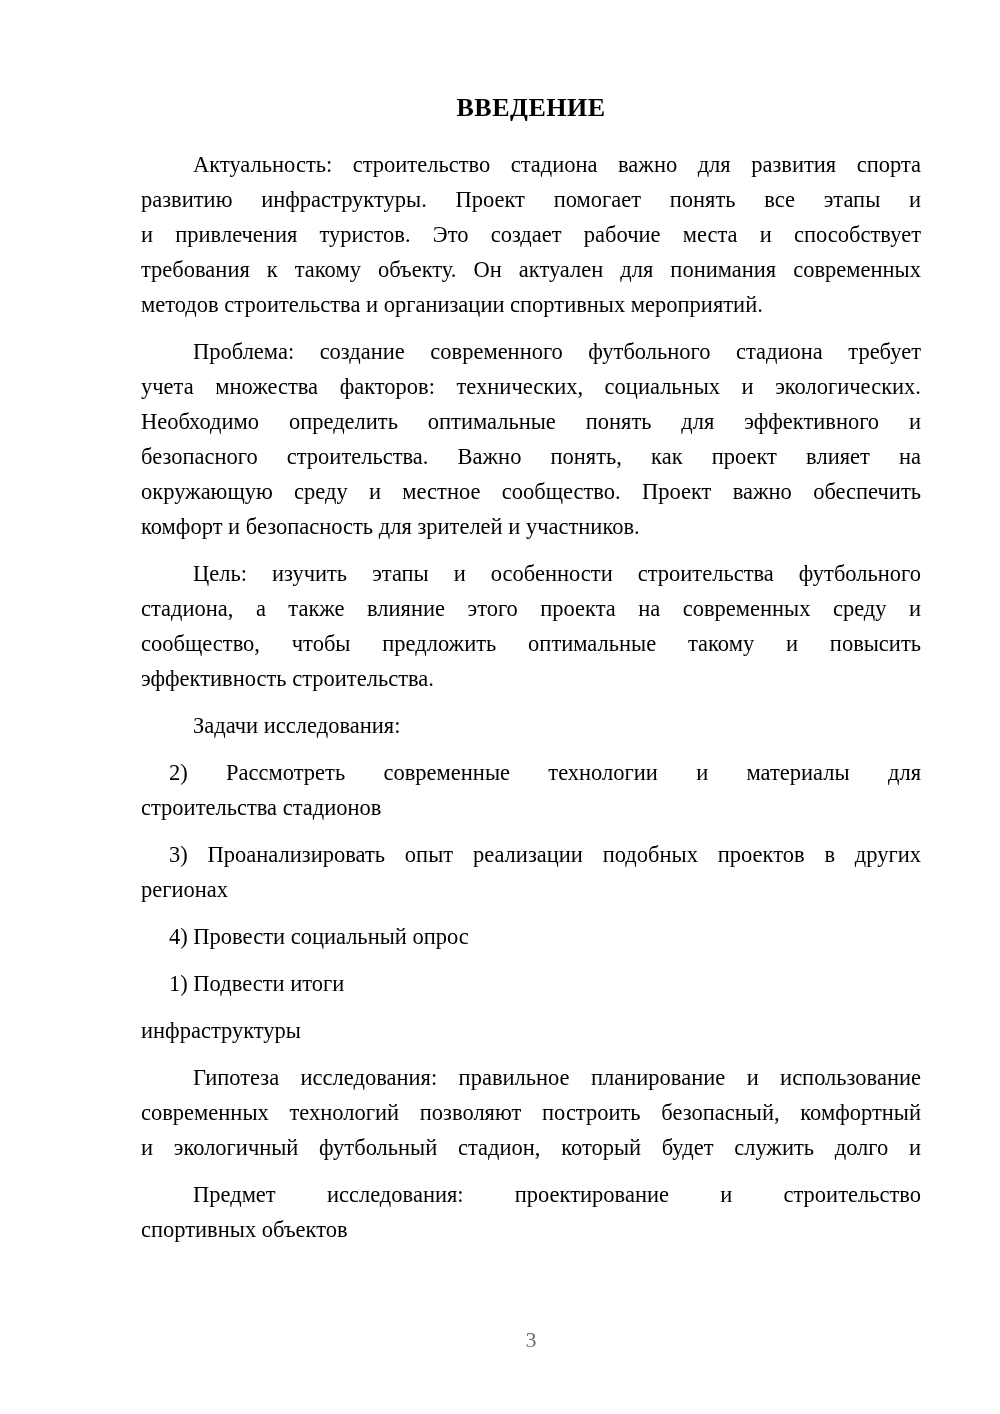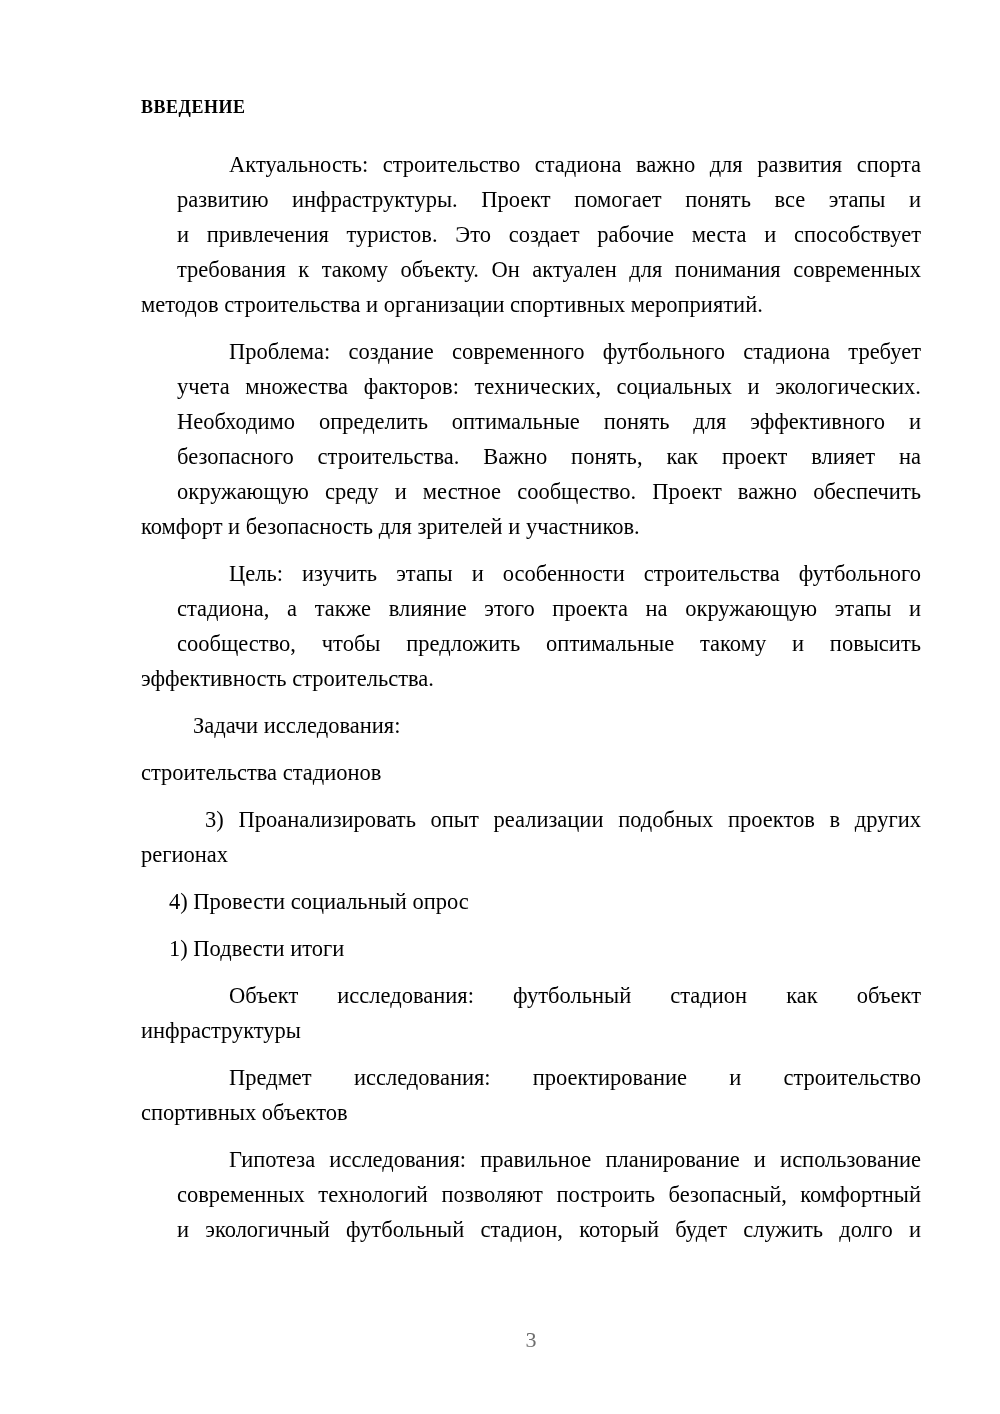--- a/index.html
+++ b/index.html
@@ -15,41 +15,41 @@
     position: absolute; left: 0; top: 0;
     width: 1000px; height: 1414px;
     background: #ffffff;
   }
   .content {
     position: absolute;
     left: 141px; top: 90px;
     width: 780px;
   }
   .doc-title {
-    font-size: 18px;
+    font-size: 26px;
     font-weight: bold;
     line-height: 35px;
+    text-align: center;
     letter-spacing: 0.5px;
     margin: 0 0 22px 0;
   }
   .para { margin: 12px 0 0 0; }
   .para:first-of-type { margin-top: 0; }
   .line {
     font-size: 22.5px;
     line-height: 35px;
     white-space: normal;
   }
   .line.indent-para { text-indent: 52px; }
   .line.indent-list { text-indent: 28px; }
   .line.fill {
     text-align: justify;
     text-align-last: justify;
     -moz-text-align-last: justify;
     text-justify: inter-word;
-    margin-left: 36px;
   }
   .footer {
     position: absolute;
     left: 141px; top: 1326px;
     width: 780px;
     text-align: center;
   }
   .page-number {
     font-size: 22px;
     line-height: 28px;
@@ -72,51 +72,51 @@
         <div class="para">
           <div class="line indent-para fill">Проблема: создание современного футбольного стадиона требует</div>
           <div class="line fill">учета множества факторов: технических, социальных и экологических.</div>
           <div class="line fill">Необходимо определить оптимальные понять для эффективного и</div>
           <div class="line fill">безопасного строительства. Важно понять, как проект влияет на</div>
           <div class="line fill">окружающую среду и местное сообщество. Проект важно обеспечить</div>
           <div class="line">комфорт и безопасность для зрителей и участников.</div>
         </div>
         <div class="para">
           <div class="line indent-para fill">Цель: изучить этапы и особенности строительства футбольного</div>
-          <div class="line fill">стадиона, а также влияние этого проекта на окружающую этапы и</div>
+          <div class="line fill">стадиона, а также влияние этого проекта на современных среду и</div>
           <div class="line fill">сообщество, чтобы предложить оптимальные такому и повысить</div>
           <div class="line">эффективность строительства.</div>
         </div>
         <div class="para">
           <div class="line indent-para">Задачи исследования:</div>
         </div>
         <div class="para">
+          <div class="line indent-list fill">2) Рассмотреть современные технологии и материалы для</div>
           <div class="line">строительства стадионов</div>
         </div>
         <div class="para">
           <div class="line indent-list fill">3) Проанализировать опыт реализации подобных проектов в других</div>
           <div class="line">регионах</div>
         </div>
         <div class="para">
           <div class="line indent-list">4) Провести социальный опрос</div>
         </div>
         <div class="para">
           <div class="line indent-list">1) Подвести итоги</div>
         </div>
         <div class="para">
-          <div class="line indent-para fill">Объект исследования: футбольный стадион как объект</div>
           <div class="line">инфраструктуры</div>
-        </div>
-        <div class="para">
-          <div class="line indent-para fill">Предмет исследования: проектирование и строительство</div>
-          <div class="line">спортивных объектов</div>
         </div>
         <div class="para">
           <div class="line indent-para fill">Гипотеза исследования: правильное планирование и использование</div>
           <div class="line fill">современных технологий позволяют построить безопасный, комфортный</div>
           <div class="line fill">и экологичный футбольный стадион, который будет служить долго и</div>
+        </div>
+        <div class="para">
+          <div class="line indent-para fill">Предмет исследования: проектирование и строительство</div>
+          <div class="line">спортивных объектов</div>
         </div>
       </div>
   </div>
   <div class="footer">
     <span class="page-number" style="color: rgb(110, 110, 110);">3</span>
   </div>
 </div>
 
 </body></html>

